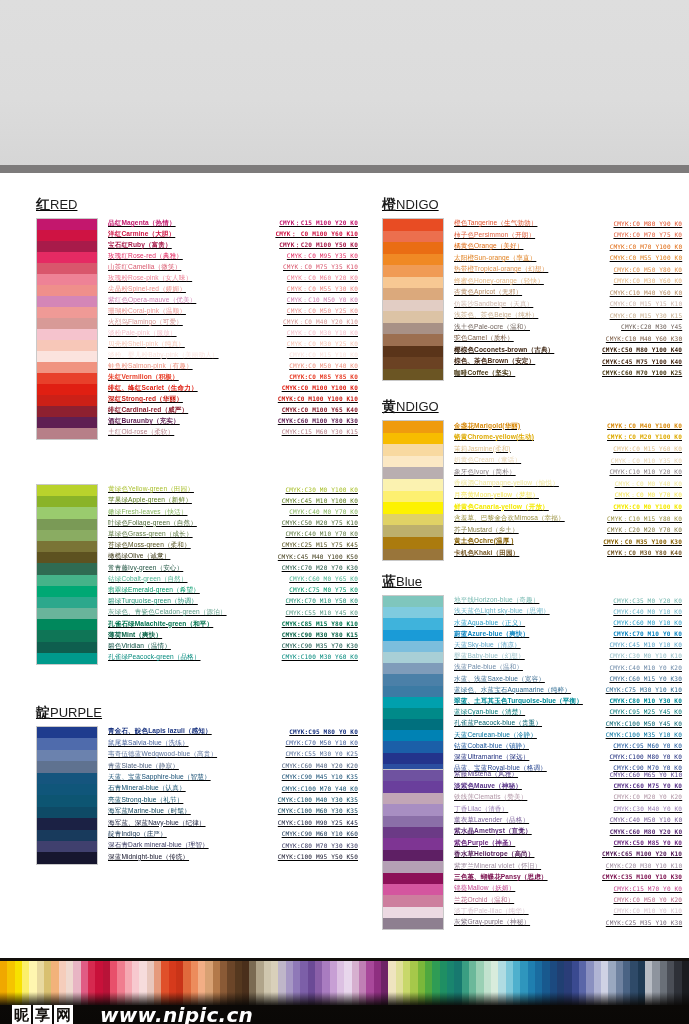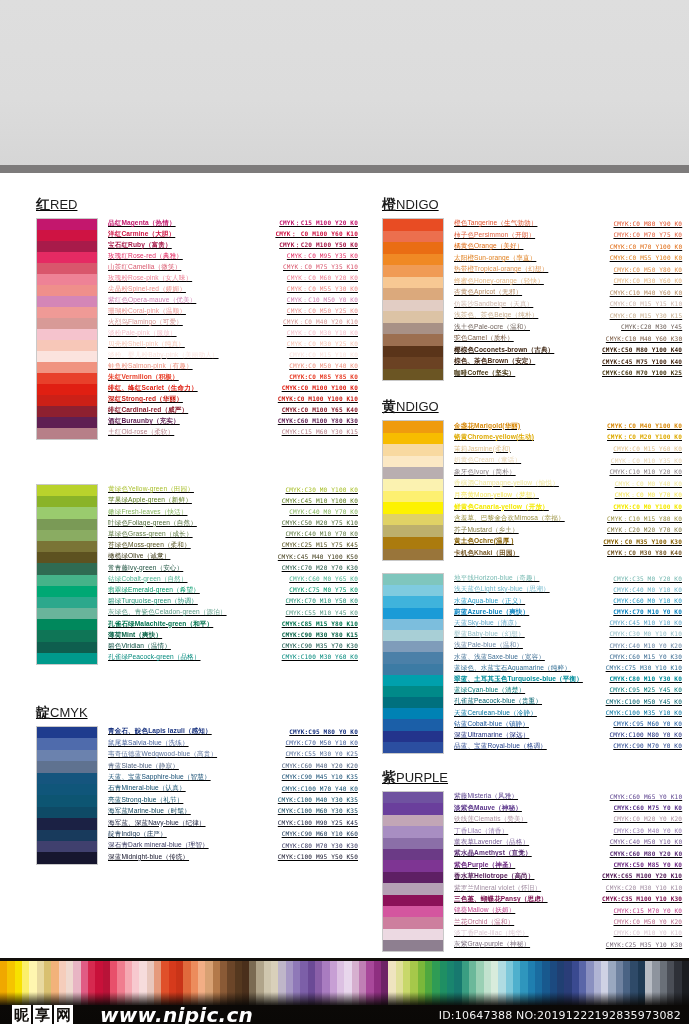--- a/index.html
+++ b/index.html
@@ -521,20 +521,21 @@
               <span class="cmyk">CMYK:C90 M35 Y70 K30</span>
             </div>
             <div class="row" style="height: 11.2px; color: rgb(0, 137, 124);">
               <span class="name">孔雀绿Peacock-green（品格）</span>
               <span class="cmyk">CMYK:C100 M30 Y60 K0</span>
             </div>
           </div>
         </div>
       </div>
       <div class="section" style="left: 382px; top: 573px; width: 300px;">
+        <div class="section-title"><span class="cn">蓝</span><span>Blue</span></div>
         <div class="section-body">
           <div class="swatch-col" style="width: 62px;">
             <div class="swatch" style="background: rgb(127, 198, 189); height: 11.2px;"></div>
             <div class="swatch" style="background: rgb(127, 203, 223); height: 11.2px;"></div>
             <div class="swatch" style="background: rgb(63, 179, 220); height: 11.2px;"></div>
             <div class="swatch" style="background: rgb(26, 155, 215); height: 11.2px;"></div>
             <div class="swatch" style="background: rgb(124, 190, 221); height: 11.2px;"></div>
             <div class="swatch" style="background: rgb(168, 207, 214); height: 11.2px;"></div>
             <div class="swatch" style="background: rgb(127, 156, 186); height: 11.2px;"></div>
             <div class="swatch" style="background: rgb(75, 128, 168); height: 11.2px;"></div>
@@ -609,21 +610,21 @@
               <span class="cmyk">CMYK:C100 M80 Y0 K0</span>
             </div>
             <div class="row" style="height: 11.2px; color: rgb(36, 67, 142);">
               <span class="name">品蓝、宝蓝Royal-blue（格调）</span>
               <span class="cmyk">CMYK:C90 M70 Y0 K0</span>
             </div>
           </div>
         </div>
       </div>
       <div class="section" style="left: 36px; top: 704px; width: 322px;">
-        <div class="section-title"><span class="cn">靛</span><span>CMYK</span></div>
+        <div class="section-title"><span class="cn">靛</span><span>PURPLE</span></div>
         <div class="section-body">
           <div class="swatch-col" style="width: 62px;">
             <div class="swatch" style="background: rgb(31, 60, 142); height: 11.4px;"></div>
             <div class="swatch" style="background: rgb(79, 107, 172); height: 11.4px;"></div>
             <div class="swatch" style="background: rgb(107, 130, 174); height: 11.4px;"></div>
             <div class="swatch" style="background: rgb(95, 114, 144); height: 11.4px;"></div>
             <div class="swatch" style="background: rgb(21, 85, 126); height: 11.4px;"></div>
             <div class="swatch" style="background: rgb(16, 86, 122); height: 11.4px;"></div>
             <div class="swatch" style="background: rgb(13, 85, 114); height: 11.4px;"></div>
             <div class="swatch" style="background: rgb(14, 74, 102); height: 11.4px;"></div>
@@ -678,21 +679,20 @@
               <span class="cmyk">CMYK:C80 M70 Y30 K30</span>
             </div>
             <div class="row" style="height: 11.4px; color: rgb(18, 18, 40);">
               <span class="name">深蓝Midnight-blue（传统）</span>
               <span class="cmyk">CMYK:C100 M95 Y50 K50</span>
             </div>
           </div>
         </div>
       </div>
       <div class="section" style="left: 382px; top: 769px; width: 300px;">
-        <div class="section-title"><span class="cn">紫</span><span>PURPLE</span></div>
         <div class="section-body">
           <div class="swatch-col" style="width: 62px;">
             <div class="swatch" style="background: rgb(111, 82, 160); height: 11.4px;"></div>
             <div class="swatch" style="background: rgb(106, 63, 156); height: 11.4px;"></div>
             <div class="swatch" style="background: rgb(194, 166, 182); height: 11.4px;"></div>
             <div class="swatch" style="background: rgb(168, 142, 194); height: 11.4px;"></div>
             <div class="swatch" style="background: rgb(139, 111, 168); height: 11.4px;"></div>
             <div class="swatch" style="background: rgb(107, 58, 134); height: 11.4px;"></div>
             <div class="swatch" style="background: rgb(126, 53, 147); height: 11.4px;"></div>
             <div class="swatch" style="background: rgb(94, 31, 100); height: 11.4px;"></div>
@@ -863,15 +863,14 @@
         <i style="background: rgb(26, 28, 32);"></i>
       </div>
     <div class="footer-overlay"></div>
   </div>
   <div class="brand-logo" id="brand-logo">
       <span>昵</span>
       <span>享</span>
       <span>网</span>
     </div>
   <div class="brand-url">www.nipic.cn</div>
-  <div class="footer-id">ID:10647388 NO:20191222192835973082</div>
 
 </div>
 
 </body></html>

